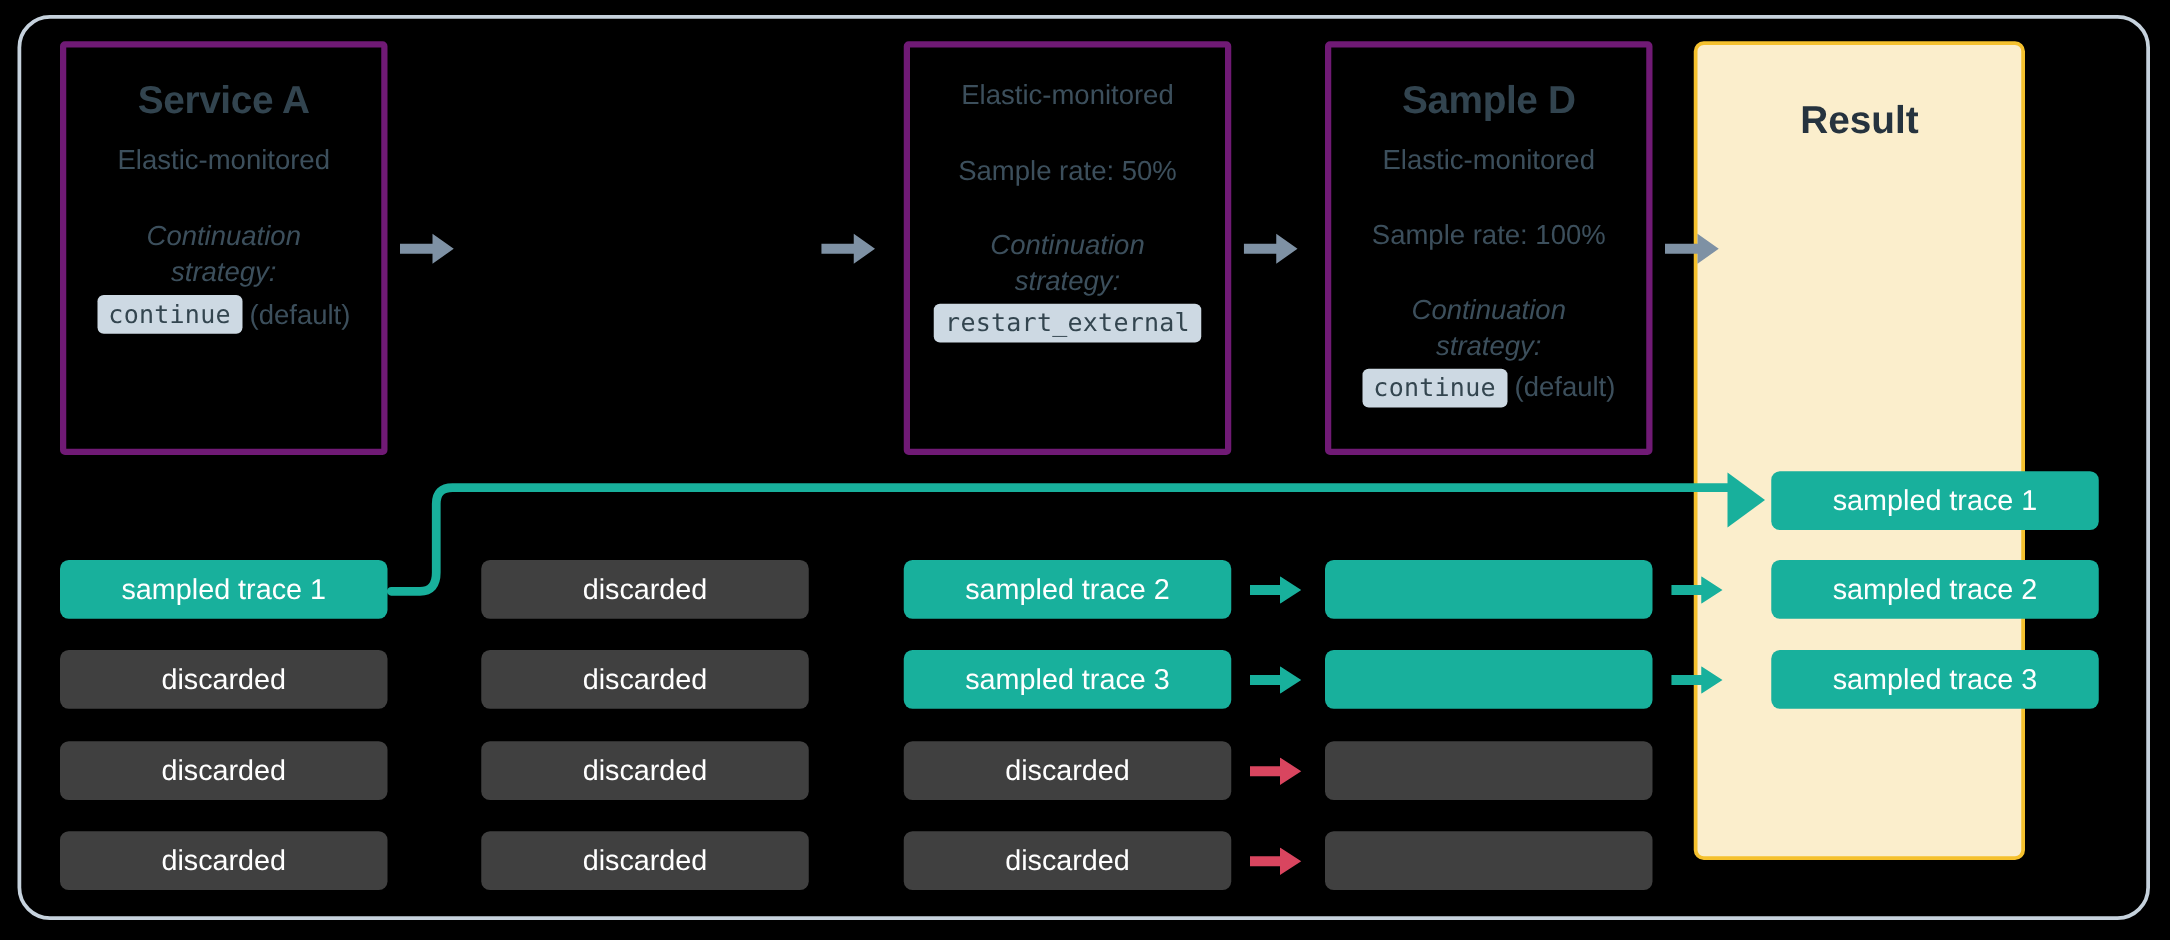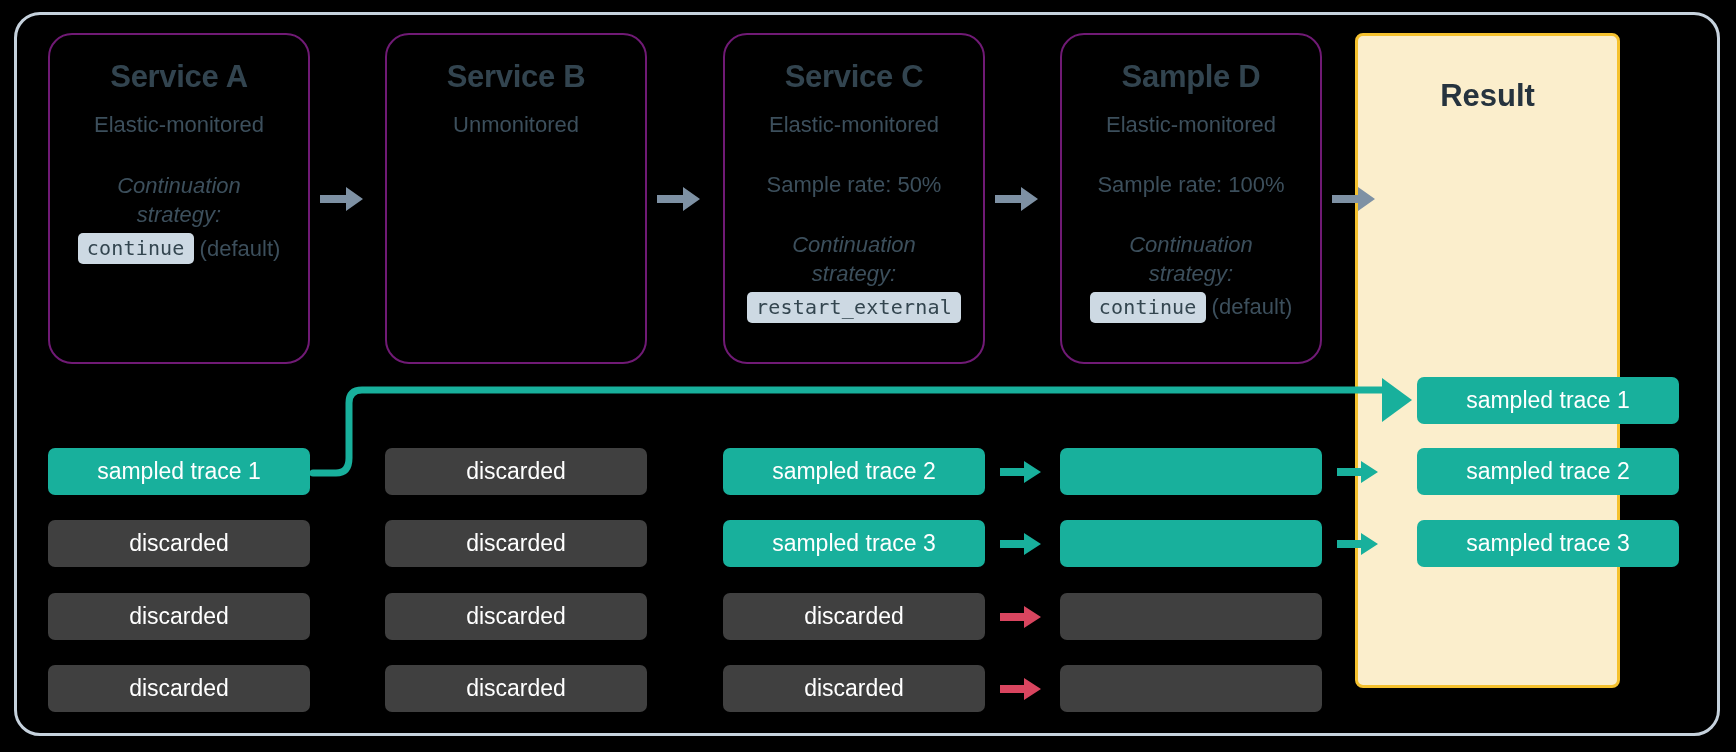--- a/index.html
+++ b/index.html
@@ -33,22 +33,22 @@
     box-sizing: border-box;
     pointer-events: none;
   }
 
   
   .service-card {
     position: absolute;
     top: 33px;
     width: 262px;
     height: 331px;
-    border: 2px solid #701a75;
-    border-radius: 24px;
+    border: 5px solid #701a75;
+    border-radius: 4px;
     box-sizing: border-box;
     background: #000000;
     text-align: center;
     padding-top: 24px;
   }
   .service-card.col0 { left: 48px; }
   .service-card.col1 { left: 385px; }
   .service-card.col2 { left: 723px; }
   .service-card.col3 { left: 1060px; }
 
@@ -208,27 +208,22 @@
     <div class="svc-title">Service A</div>
     <div class="svc-sub">Elastic-monitored</div>
     <div class="svc-strategy-label">Continuation</div>
     <div class="svc-strategy-label">strategy:</div>
     <div class="svc-strategy-row">
       <span class="code-badge">continue</span>
       <span class="default-note">(default)</span>
     </div>
   </div>
 
-  <div class="service-card col1">
-    <div class="svc-title">Service B</div>
-    <div class="svc-sub">Unmonitored</div>
-  </div>
 
   <div class="service-card col2">
-    <div class="svc-title">Service C</div>
     <div class="svc-sub">Elastic-monitored</div>
     <div class="svc-rate">Sample rate: 50%</div>
     <div class="svc-strategy-label">Continuation</div>
     <div class="svc-strategy-label">strategy:</div>
     <div class="svc-strategy-row">
       <span class="code-badge">restart_external</span>
     </div>
   </div>
 
   <div class="service-card col3">

